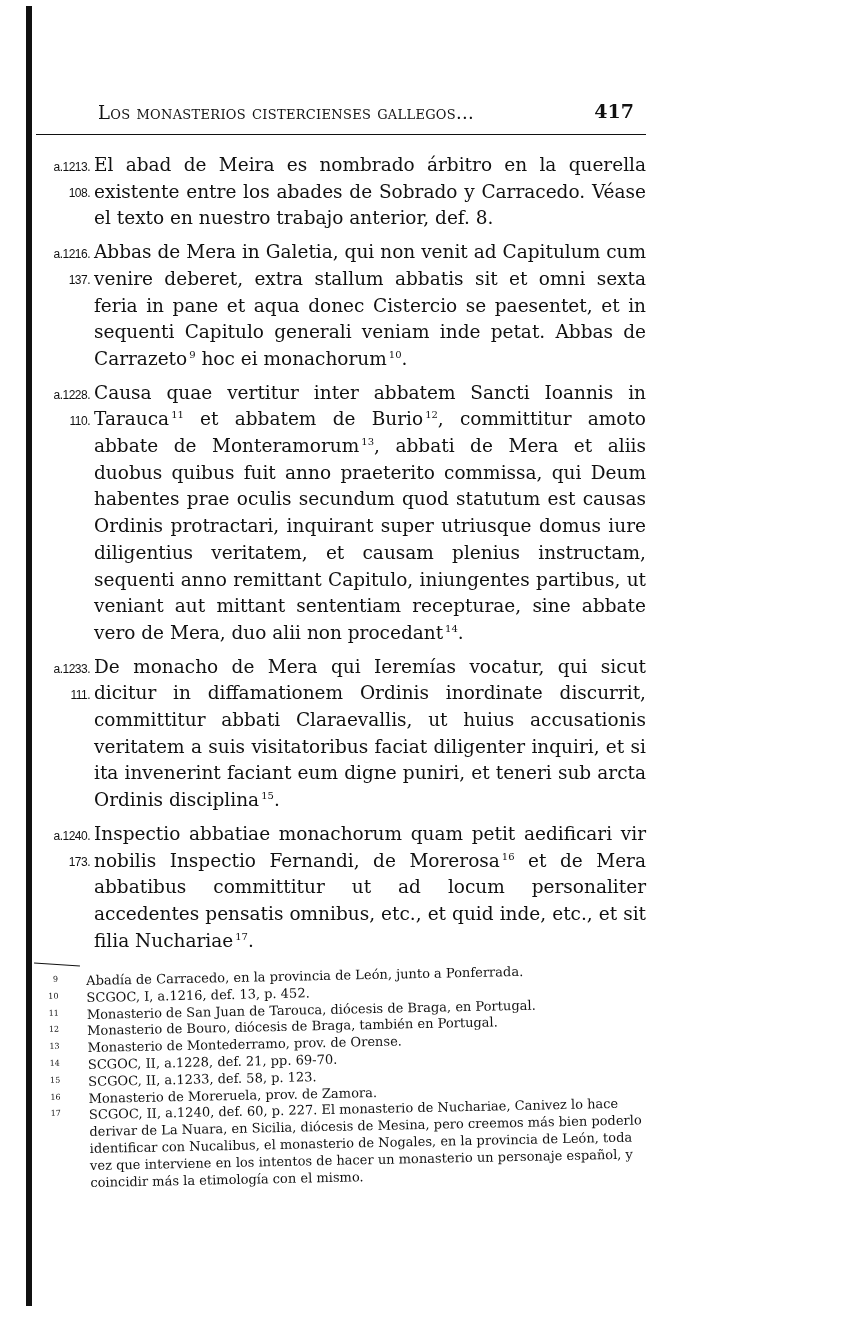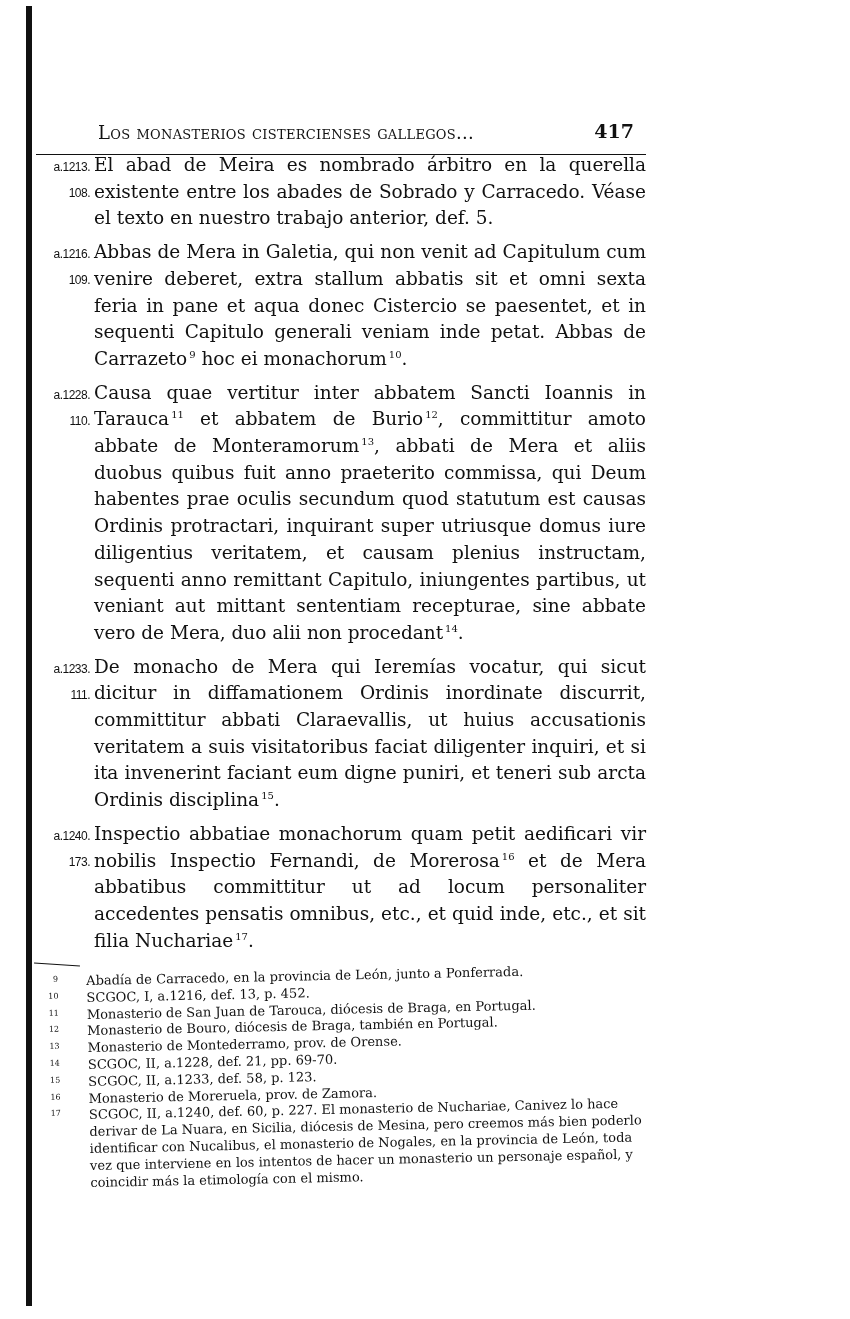--- a/index.html
+++ b/index.html
@@ -7,21 +7,20 @@
       width: 850px; height: 1319px; position: relative; overflow: hidden;
       font-family: "DejaVu Serif", "Liberation Serif", serif; color: #111;
     }
     .binding-edge {
       position: absolute; left: 26px; top: 6px; width: 6px; height: 1300px;
       background: #111;
     }
     .running-head {
       position: absolute; left: 36px; top: 96px; width: 610px; height: 38px;
       border-bottom: 1.5px solid #111;
-      margin-top: 20px;
     }
     .running-title {
       position: absolute; left: 62px; top: 6px;
       font-size: 18px; letter-spacing: 0.3px;
       font-variant: small-caps;
     }
     .page-number {
       position: absolute; right: 12px; top: 4px; font-size: 19px; font-weight: bold;
     }
     .entries { position: absolute; left: 34px; top: 152px; width: 612px; }
@@ -61,27 +60,27 @@
   <span class="page-number">417</span>
 </div>
 
 <div class="entries">
 
   <div class="entry">
     <div class="entry-margin">
       <span>a.1213.</span>
       <span>108.</span>
     </div>
-    <div class="entry-text">El abad de Meira es nombrado árbitro en la querella existente entre los abades de Sobrado y Carracedo. Véase el texto en nuestro trabajo anterior, def. 5.</div>
+    <div class="entry-text">El abad de Meira es nombrado árbitro en la querella existente entre los abades de Sobrado y Carracedo. Véase el texto en nuestro trabajo anterior, def. 8.</div>
   </div>
 
   <div class="entry">
     <div class="entry-margin">
       <span>a.1216.</span>
-      <span>109.</span>
+      <span>137.</span>
     </div>
     <div class="entry-text"><span>Abbas de Mera in Galetia, qui non venit ad Capitulum cum venire deberet, extra stallum abbatis sit et omni sexta feria in pane et aqua donec Cistercio se paesentet, et in sequenti Capitulo generali veniam inde petat. Abbas de Carrazeto</span><sup>9</sup><span> hoc ei monachorum</span><sup>10</sup><span>.</span></div>
   </div>
 
   <div class="entry">
     <div class="entry-margin">
       <span>a.1228.</span>
       <span>110.</span>
     </div>
     <div class="entry-text"><span>Causa quae vertitur inter abbatem Sancti Ioannis in Tarauca</span><sup>11</sup><span> et abbatem de Burio</span><sup>12</sup><span>, committitur amoto abbate de Monteramorum</span><sup>13</sup><span>, abbati de Mera et aliis duobus quibus fuit anno praeterito commissa, qui Deum habentes prae oculis secundum quod statutum est causas Ordinis protractari, inquirant super utriusque domus iure diligentius veritatem, et causam plenius instructam, sequenti anno remittant Capitulo, iniungentes partibus, ut veniant aut mittant sententiam recepturae, sine abbate vero de Mera, duo alii non procedant</span><sup>14</sup><span>.</span></div>

